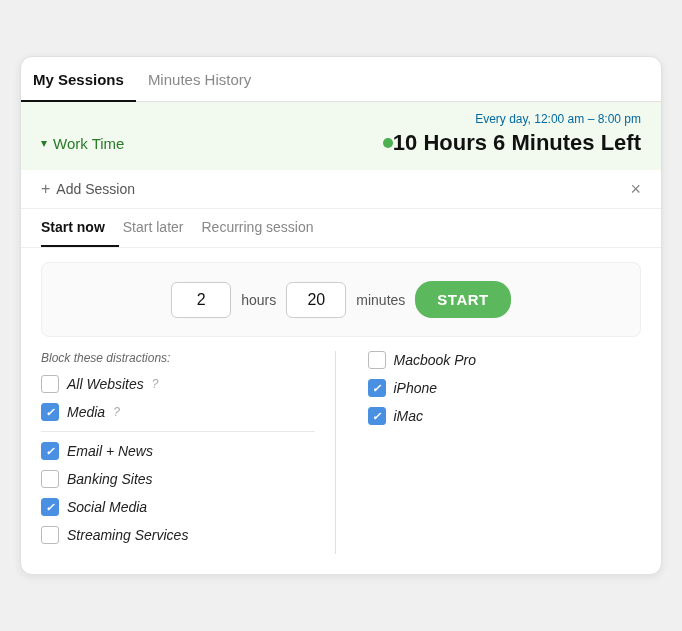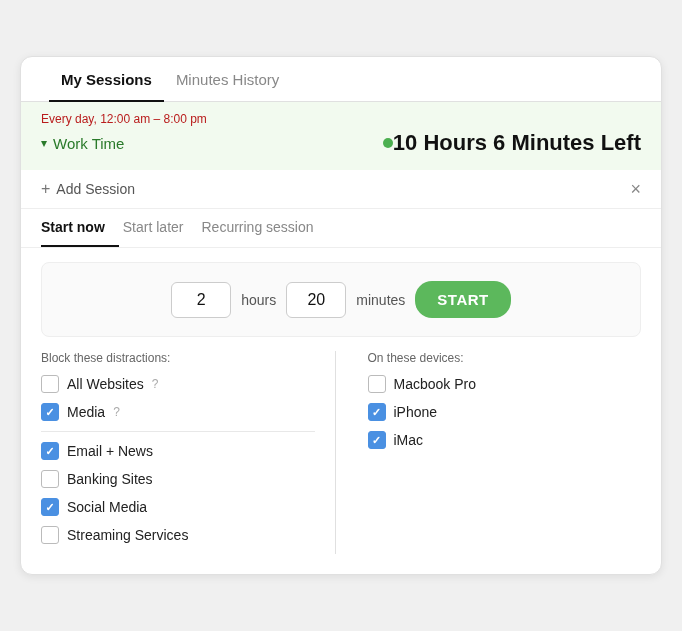--- a/index.html
+++ b/index.html
@@ -18,43 +18,44 @@
       border: 1px solid #e0e0e0;
       width: 650px;
       overflow: hidden;
       box-shadow: 0 2px 8px rgba(0,0,0,0.08);
     }
     
     .tabs {
       display: flex;
       align-items: center;
       border-bottom: 1px solid #e0e0e0;
-      padding: 0 28px;
+      padding: 0 0;
     }
     .tab {
       padding: 14px 12px 12px;
       cursor: pointer;
       font-size: 15px;
       color: #888;
       border-bottom: 2px solid transparent;
       margin-bottom: -1px;
     }
     .tab.active {
       color: #111;
       font-weight: 600;
       border-bottom: 2px solid #111;
     }
     
     .work-time-section {
       background: #f2faef;
       padding: 10px 20px 14px;
     }
     .work-time-schedule {
+      text-align: right;
       font-size: 12px;
-      color: #b91c1c;
+      color: #0369a1;
       margin-bottom: 4px;
     }
     .work-time-row {
       display: flex;
       align-items: center;
       justify-content: space-between;
     }
     .work-time-label {
       display: flex;
       align-items: center;
@@ -165,20 +166,21 @@
       font-size: 15px;
       font-weight: 700;
       cursor: pointer;
       letter-spacing: 0.5px;
     }
     
     .sections-row {
       display: flex;
       gap: 8px;
       padding: 0 20px 20px;
+      font-style: italic;
     }
     .section-col {
       flex: 1;
     }
     .section-col:first-child {
       border-right: 1px solid #e0e0e0;
       padding-right: 20px;
     }
     .section-col:last-child {
       padding-left: 24px;
@@ -310,21 +312,20 @@
       </div>
 
       <div class="checkbox-item">
         <div class="checkbox-wrapper"></div>
         <span>Streaming Services</span>
       </div>
 
     </div>
 
     <div class="section-col">
-      <div class="section-heading">On these devices:</div>
 
       <div class="checkbox-item">
         <div class="checkbox-wrapper"></div>
         <span>Macbook Pro</span>
       </div>
 
       <div class="checkbox-item">
         <div class="checkbox-wrapper checked"></div>
         <span>iPhone</span>
       </div>

